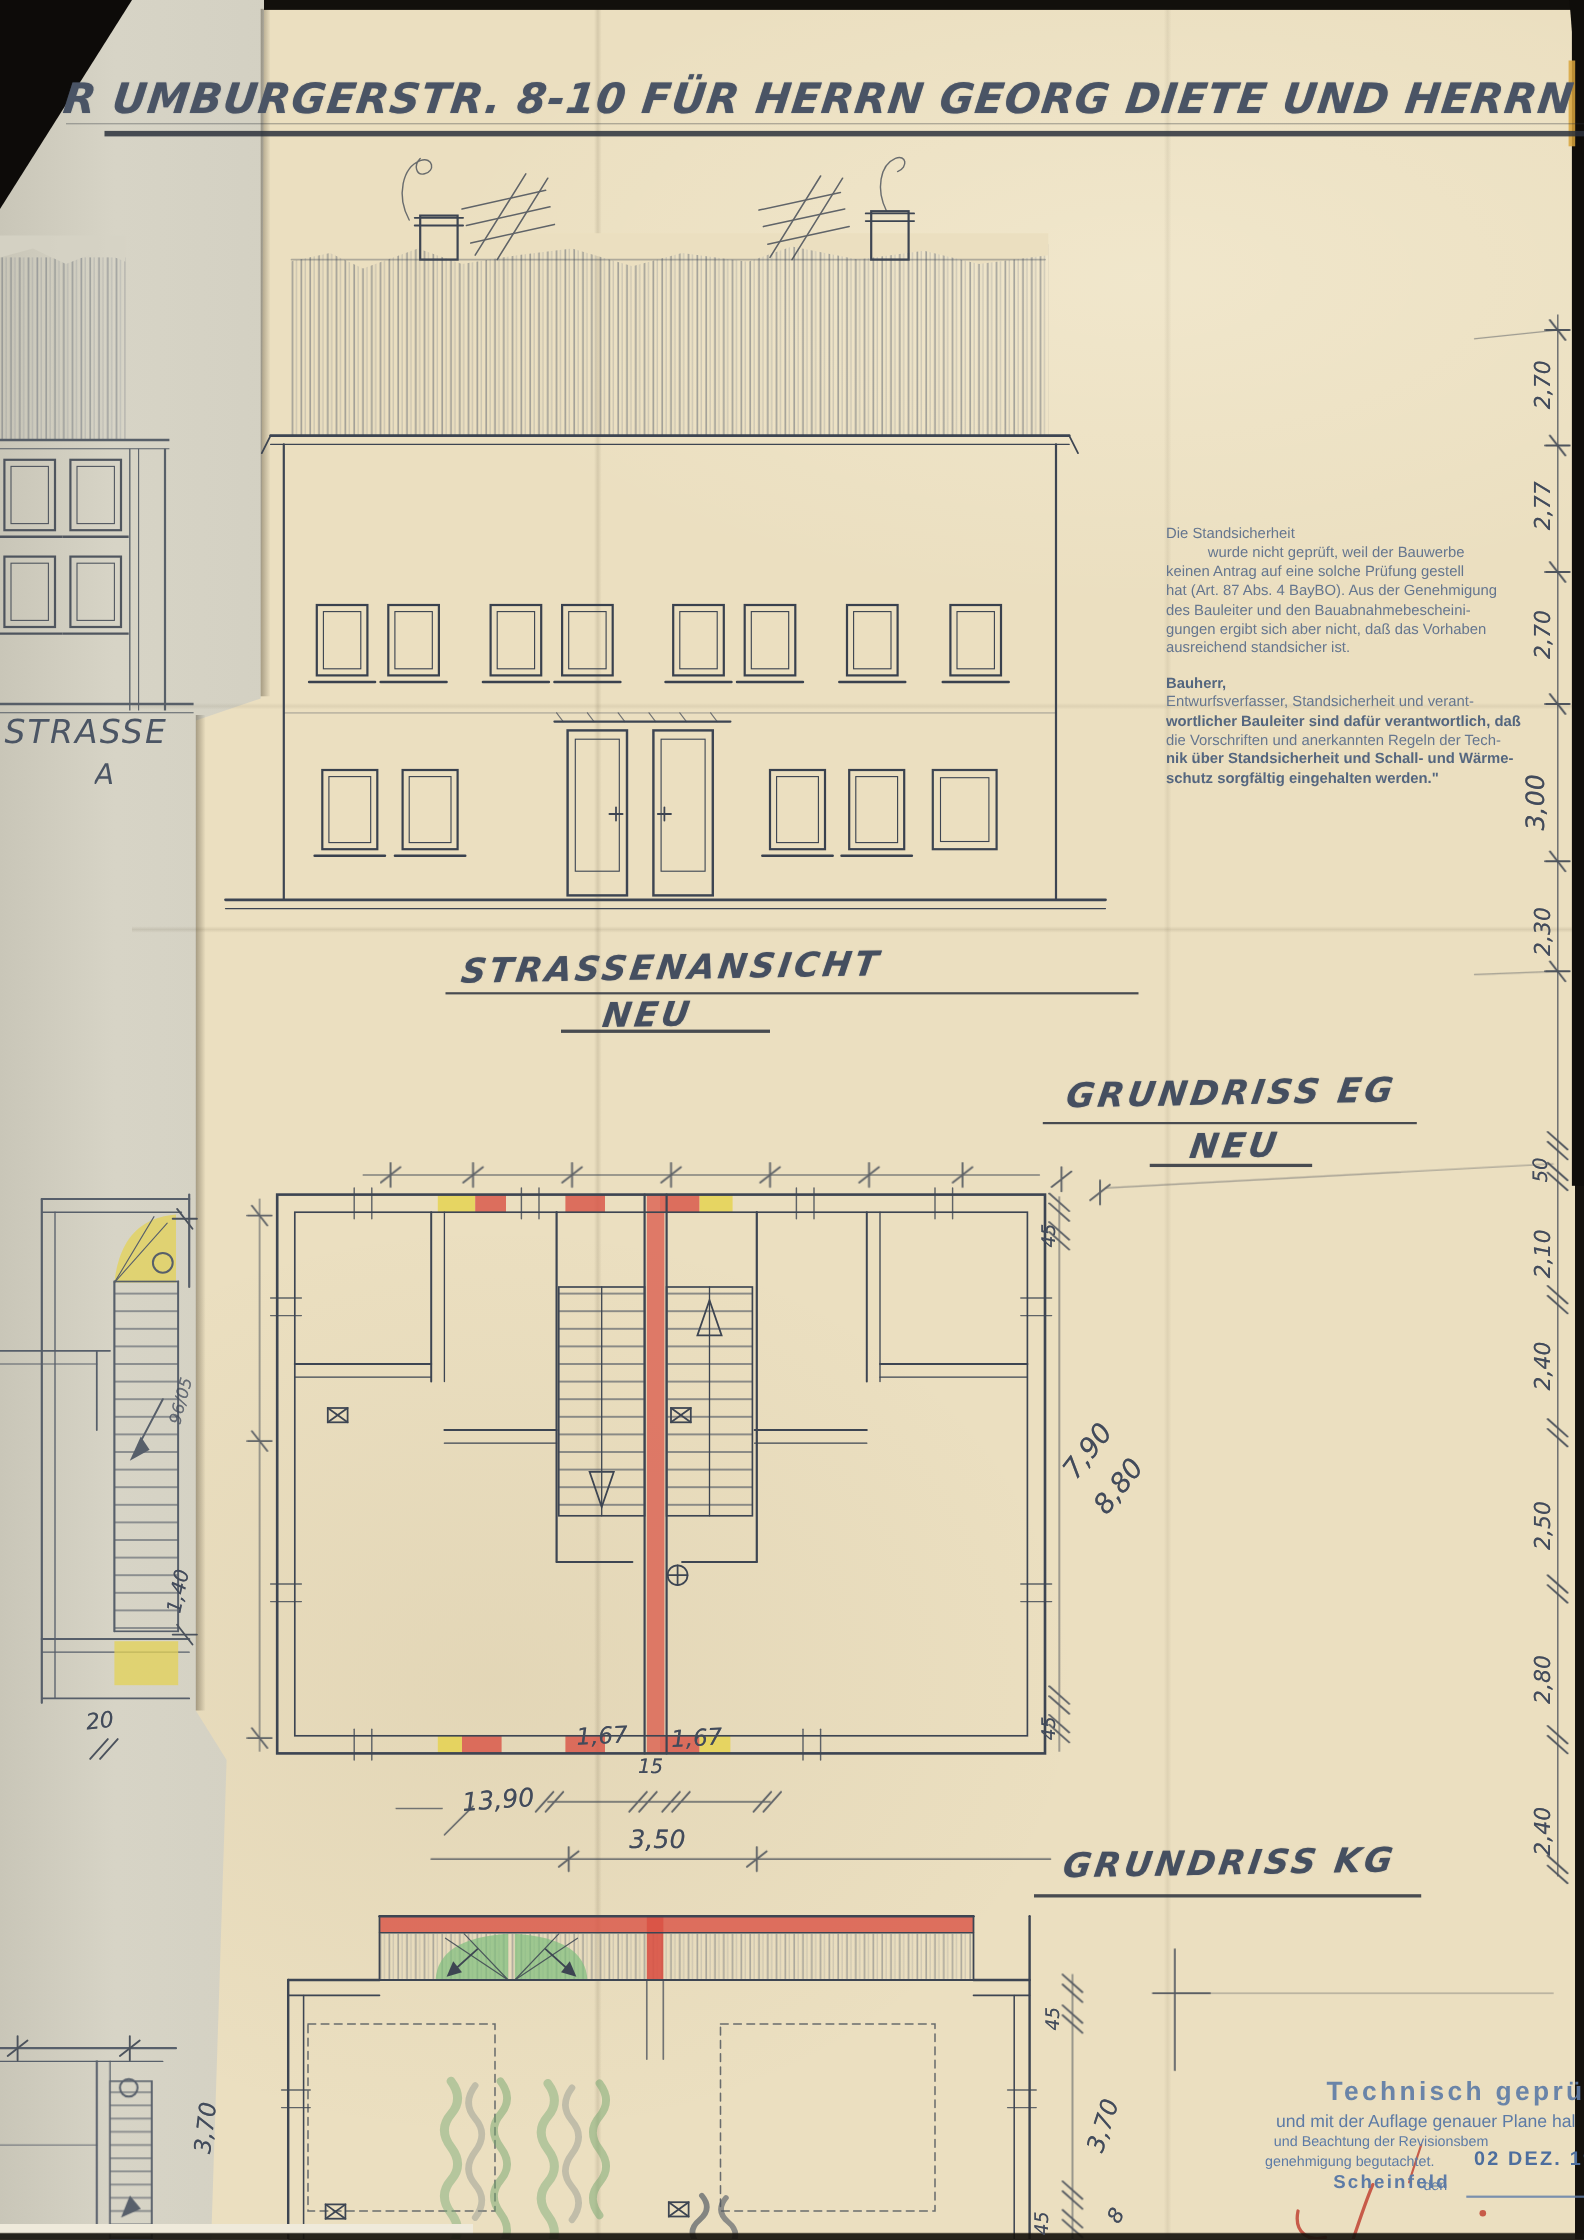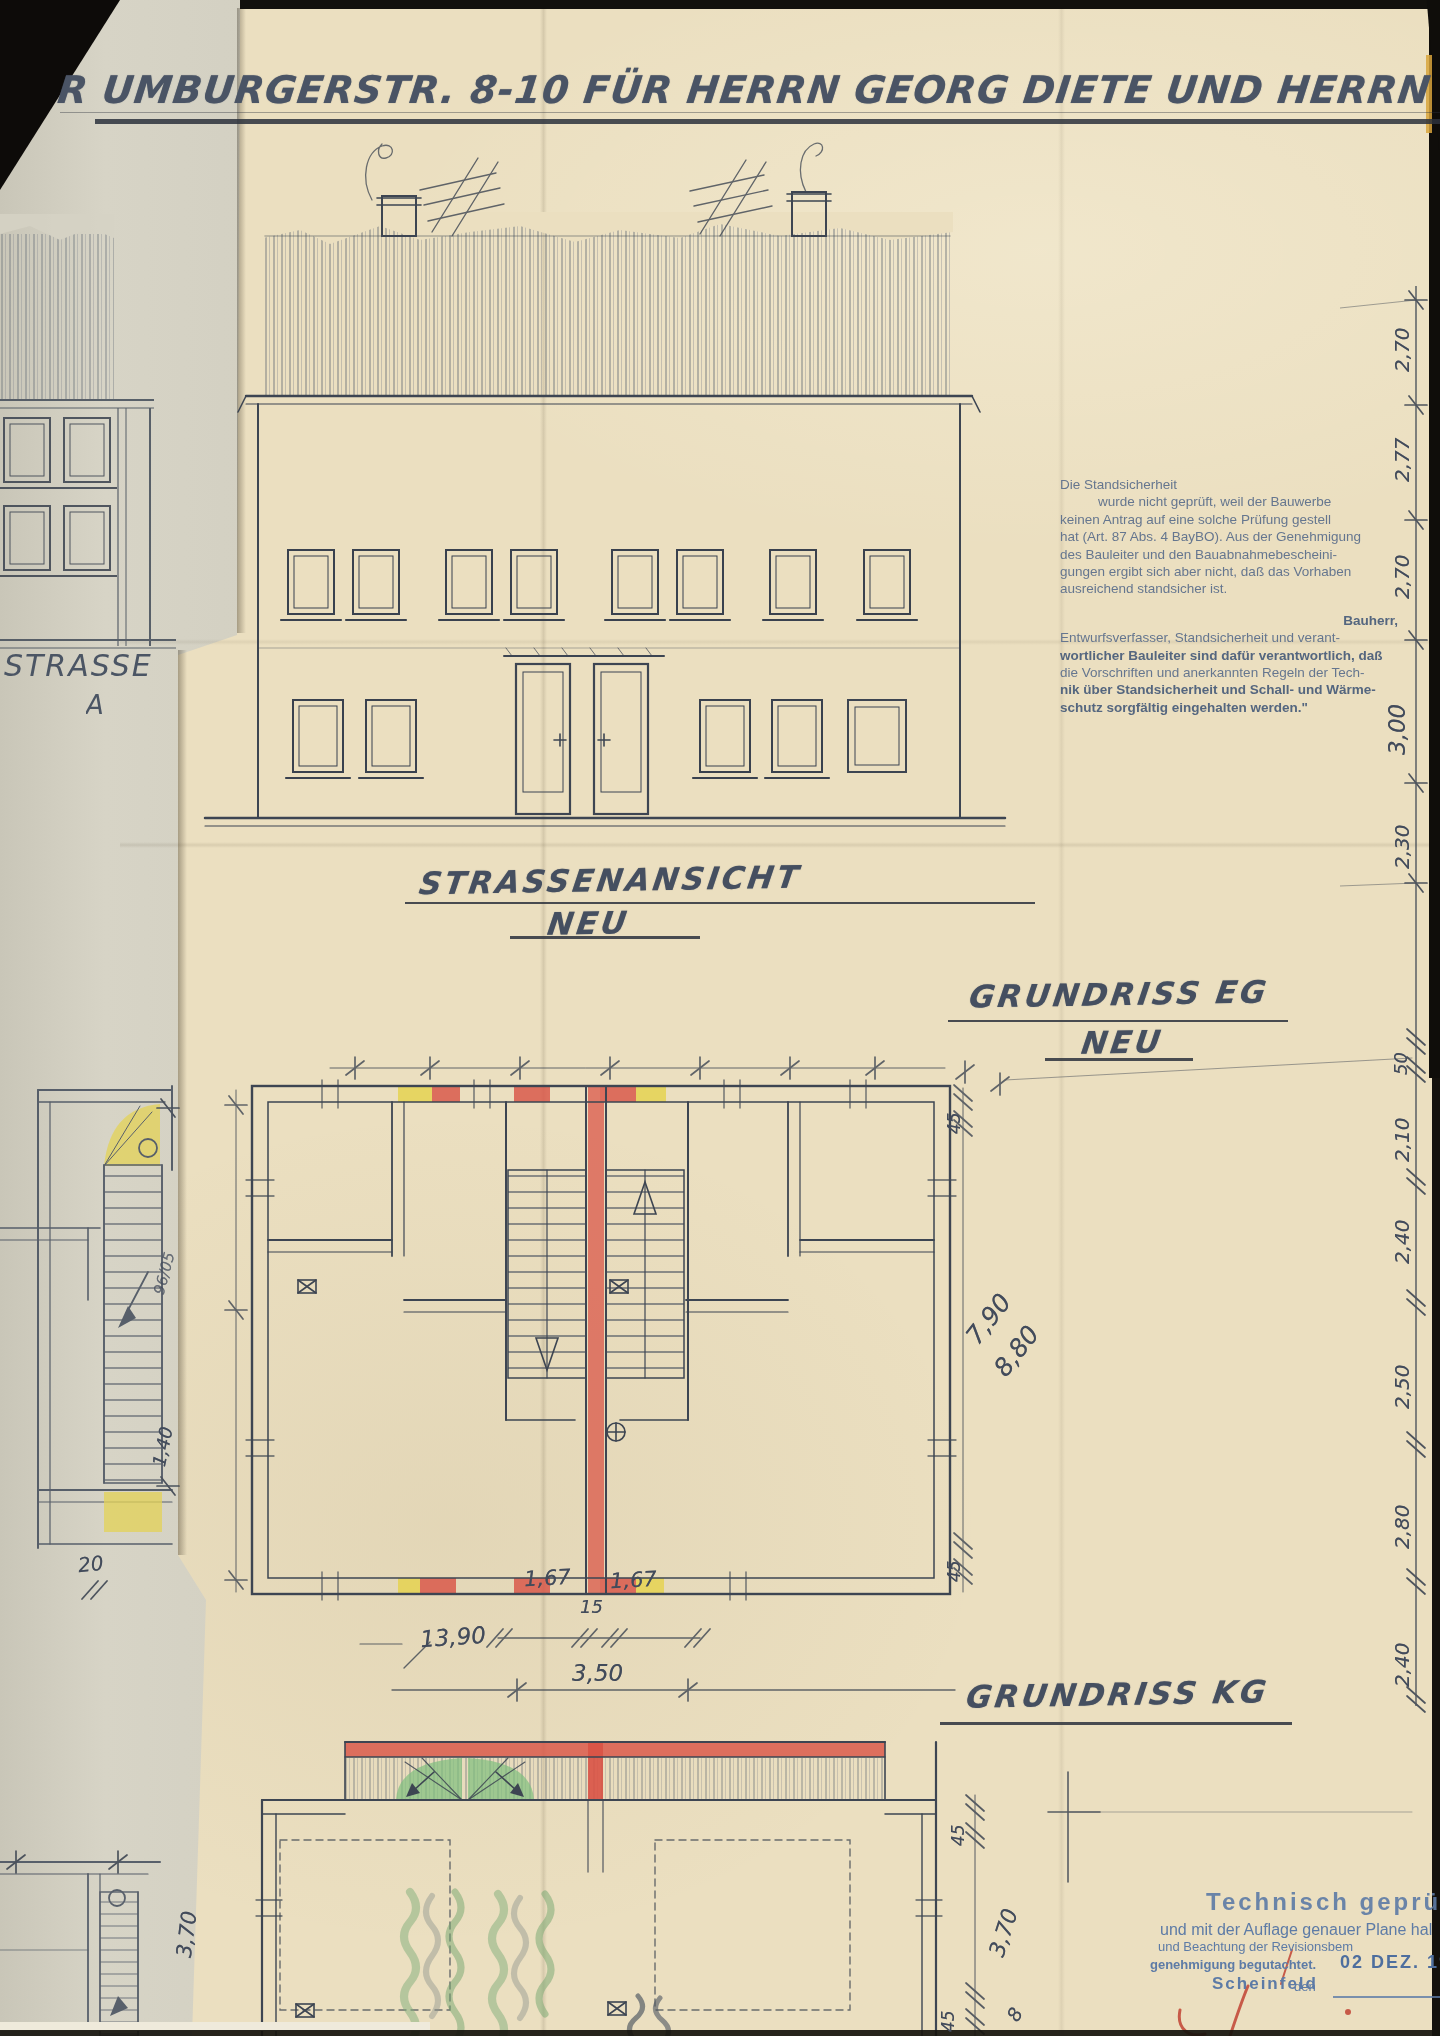--- a/index.html
+++ b/index.html
@@ -34,27 +34,27 @@
     color:#4a5465;text-shadow:0 0 1px rgba(74,84,101,.6);font-weight:bold;}
   .biglabel{font-size:31px;letter-spacing:3px;transform:skewX(-9deg) rotate(-1deg);
     color:#454f60;font-weight:bold;text-shadow:0 0 1px rgba(69,79,96,.5);}
   .dim{font-size:20px;font-style:italic;color:#424b5b;white-space:nowrap;
     text-shadow:0 0 .5px rgba(66,75,91,.6);}
   .rot{transform-origin:0 0;}
   .typed{color:#65768f;font-family:"Liberation Sans",sans-serif;font-size:13.5px;
     line-height:17.4px;white-space:nowrap;margin-left:20px;}
   .notice{left:1040px;top:476px;width:338px;}
   .notice .ind{padding-left:38px;}
-  .notice .rt{text-align:right;padding-top:14px;}
+  .notice .rt{text-align:left;padding-top:14px;}
   .notice .dk{color:#54667f;font-weight:bold;}
   .stamp{color:#5d7ba6;font-family:"Liberation Sans",sans-serif;white-space:nowrap;}
   .stamp-title{left:1206px;top:1888px;font-size:24px;letter-spacing:3px;font-weight:bold;opacity:.9;}
   .stamp-s1{left:1160px;top:1921px;font-size:16px;}
   .stamp-s2{left:1158px;top:1939px;font-size:13px;}
-  .stamp-s3{left:1150px;top:1957px;font-size:13px;font-weight:bold;}
+  .stamp-s3{left:1150px;top:1957px;font-size:13px;}
   .stamp-date{left:1340px;top:1952px;font-size:18px;font-weight:bold;letter-spacing:2px;color:#4d6e9e;}
   .stamp-city{left:1190px;top:1974px;font-size:17px;font-weight:bold;letter-spacing:2px;margin-left:22px;}
   .stamp-den{left:1294px;top:1979px;font-size:13px;}
   .stamp-line{left:1333px;top:1996px;width:107px;height:2px;background:#5d7ba6;opacity:.8;}
   .strasse{font-size:30px;letter-spacing:2px;max-width:176px;overflow:hidden;color:#4b5564;}
   svg{position:absolute;left:0;top:0;}
 </style>
 </head>
 <body>
 

